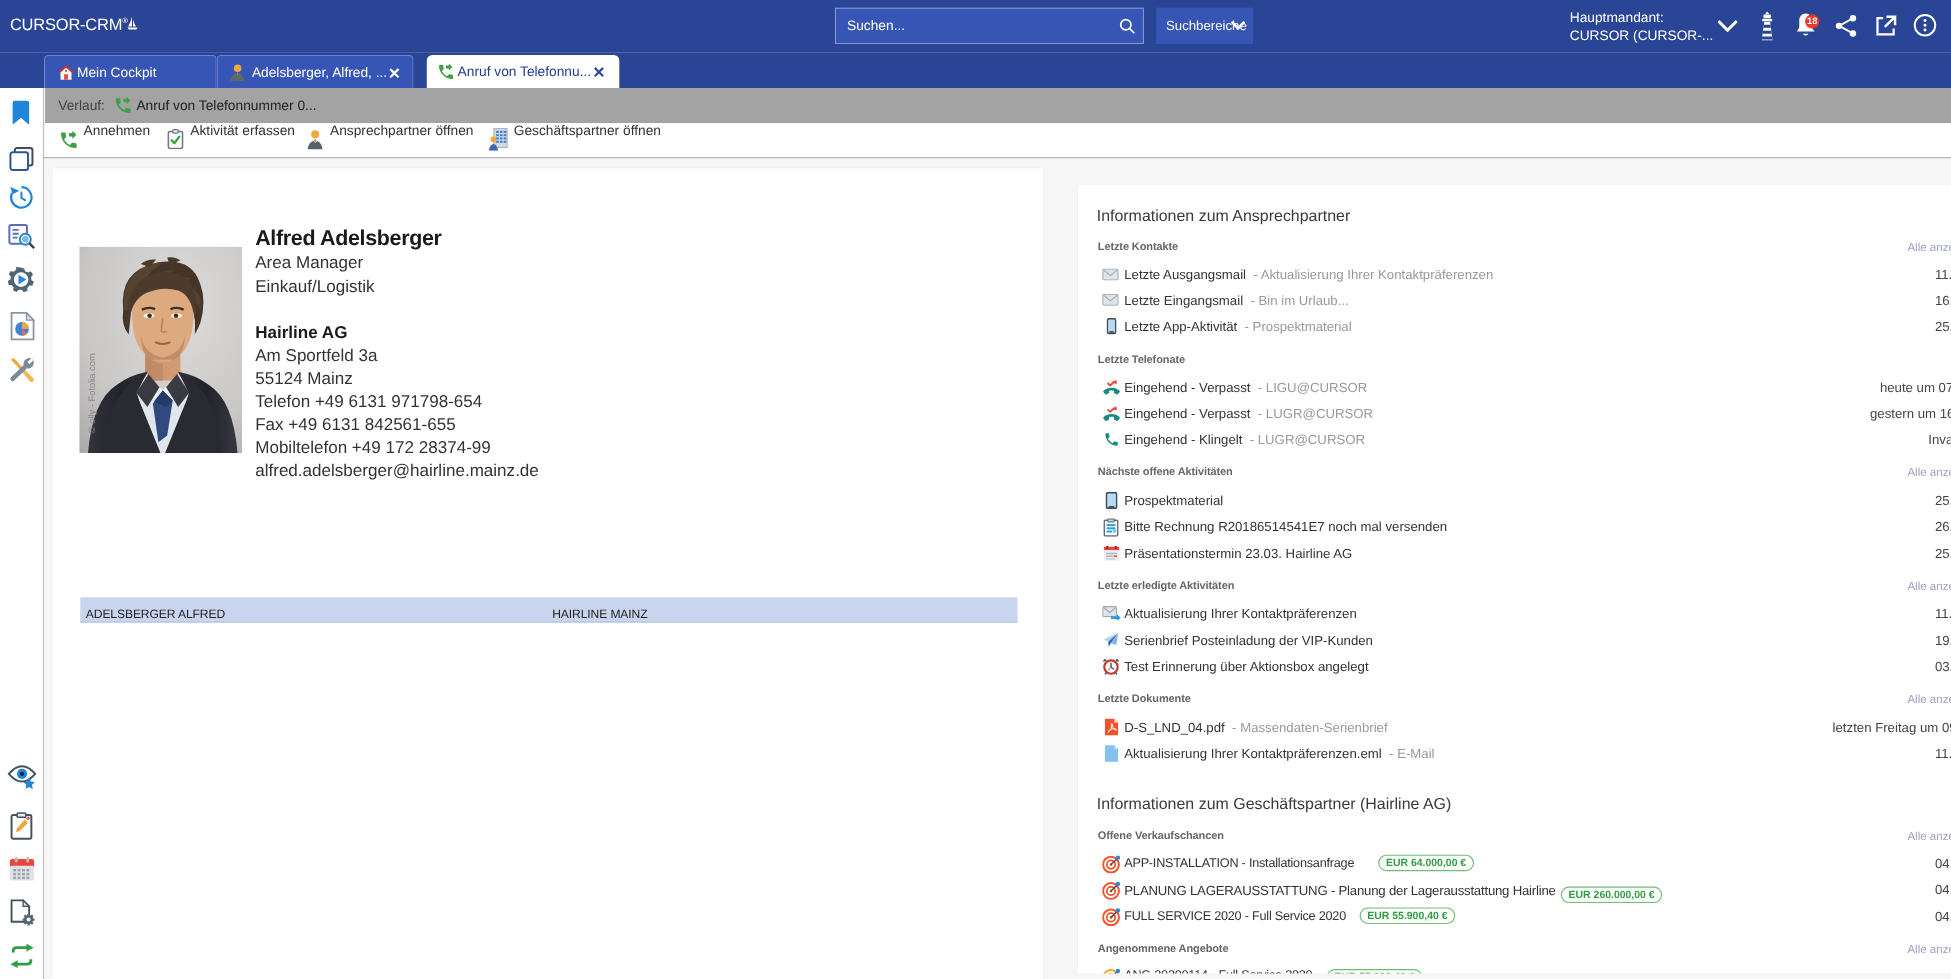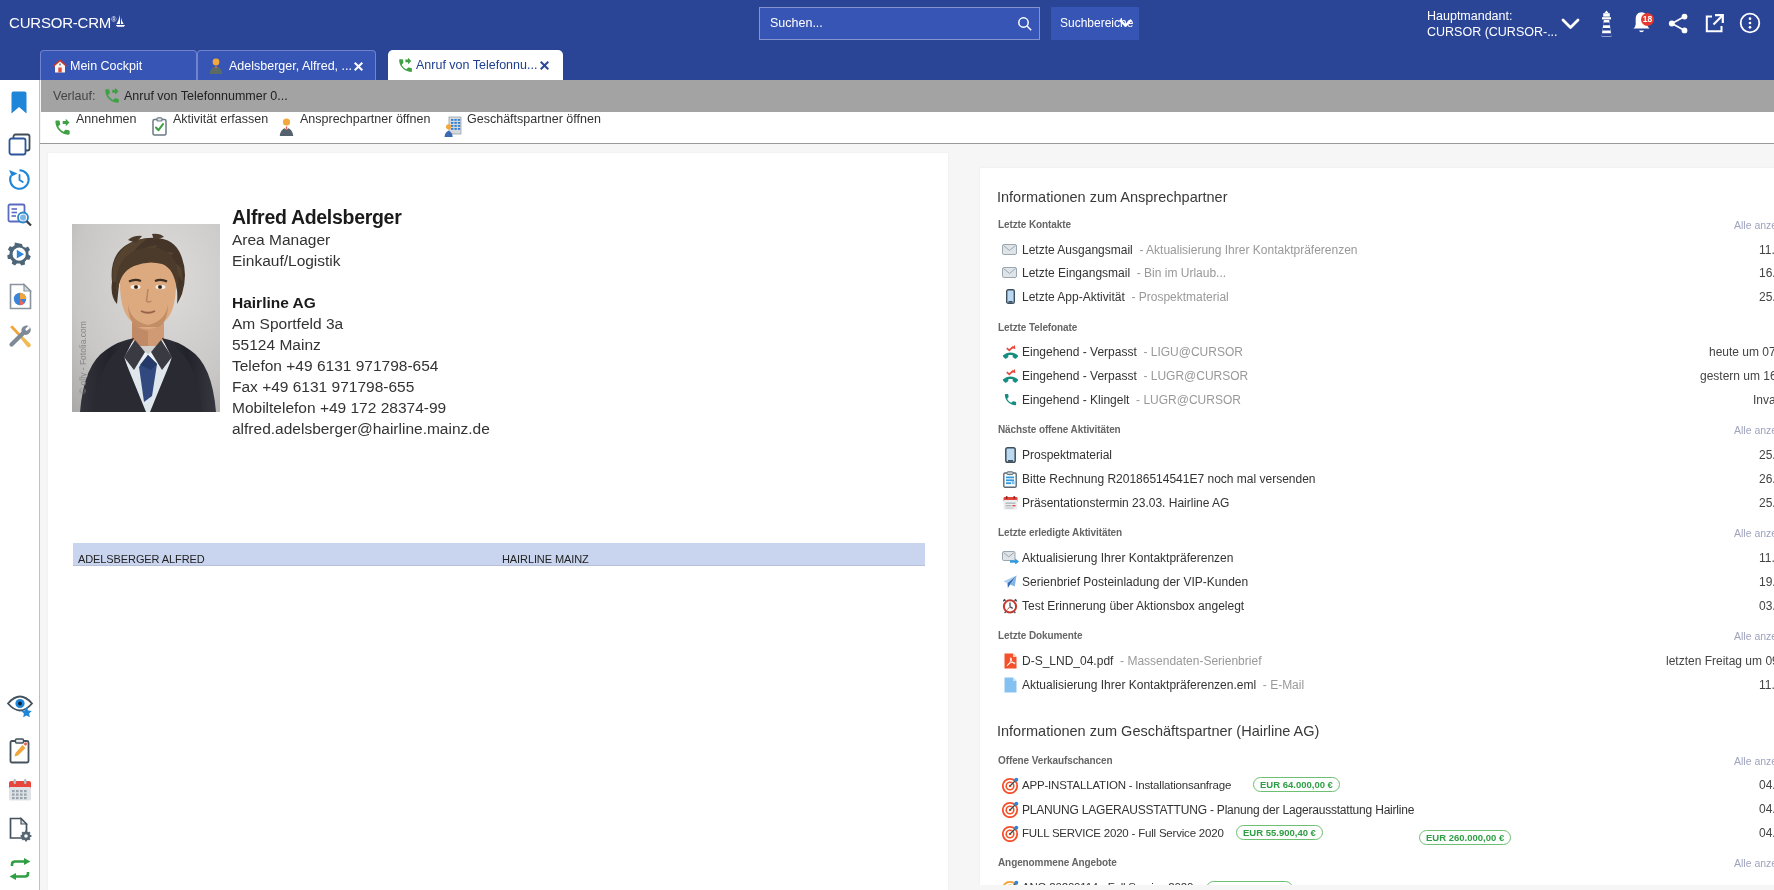--- a/index.html
+++ b/index.html
@@ -363,21 +363,21 @@
   <text x="-170" y="14" transform="rotate(-90)" font-size="8.5" fill="#88878a" font-family="Liberation Sans, sans-serif">© olly - Fotolia.com</text>
 </svg>
 </div>
 <div class="ltxt" style="top:206px;font-size:19.5px;letter-spacing:-0.3px;font-weight:bold;color:#1a1a1a">Alfred Adelsberger</div>
 <div class="ltxt" style="top:231px">Area Manager</div>
 <div class="ltxt" style="top:252px">Einkauf/Logistik</div>
 <div class="ltxt" style="top:294px;font-weight:bold;color:#1a1a1a">Hairline AG</div>
 <div class="ltxt" style="top:315px">Am Sportfeld 3a</div>
 <div class="ltxt" style="top:336px">55124 Mainz</div>
 <div class="ltxt" style="top:357px">Telefon +49 6131 971798-654</div>
-<div class="ltxt" style="top:378px">Fax +49 6131 971798-655</div>
+<div class="ltxt" style="top:378px">Fax +49 6131 842561-655</div>
 <div class="ltxt" style="top:399px">Mobiltelefon +49 172 28374-99</div>
 <div class="ltxt" style="top:420px">alfred.adelsberger@hairline.mainz.de</div>
 
 <div id="tbl">
   <div id="tblrow">
       <span style="position:absolute;left:5px;top:10px">ADELSBERGER ALFRED</span>
       <span style="position:absolute;left:429px;top:10px">HAIRLINE MAINZ</span>
     </div>
 </div>
 
@@ -533,21 +533,21 @@
 <div class="rp-date" style="left:1759px;top:778px">04.02.2021</div>
 
 <svg class="rp-ico" style="top:801px" width="17" height="17" viewBox="0 0 17 17">
     <circle cx="8" cy="9" r="7.2" fill="none" stroke="#f4502a" stroke-width="1.8"></circle>
     <circle cx="8" cy="9" r="3.8" fill="none" stroke="#f4502a" stroke-width="1.6"></circle>
     <circle cx="8" cy="9" r="1.2" fill="#d84315"></circle>
     <line x1="8" y1="9" x2="14" y2="3" stroke="#4a4a4a" stroke-width="1.3"></line>
     <circle cx="14.3" cy="2.7" r="2" fill="#2f86d8"></circle>
   </svg>
 <div class="rp-row" style="top:803px;font-size:12px;letter-spacing:-0.2px">PLANUNG LAGERAUSSTATTUNG - Planung der Lagerausstattung Hairline</div>
-<div class="pill" style="left:1419px;top:830px">EUR 260.000,00 €</div>
+<div class="pill" style="left:1419px;top:806px">EUR 260.000,00 €</div>
 <div class="rp-date" style="left:1759px;top:802px">04.02.2021</div>
 
 <svg class="rp-ico" style="top:825px" width="17" height="17" viewBox="0 0 17 17">
     <circle cx="8" cy="9" r="7.2" fill="none" stroke="#f4502a" stroke-width="1.8"></circle>
     <circle cx="8" cy="9" r="3.8" fill="none" stroke="#f4502a" stroke-width="1.6"></circle>
     <circle cx="8" cy="9" r="1.2" fill="#d84315"></circle>
     <line x1="8" y1="9" x2="14" y2="3" stroke="#4a4a4a" stroke-width="1.3"></line>
     <circle cx="14.3" cy="2.7" r="2" fill="#2f86d8"></circle>
   </svg>
 <div class="rp-row" style="top:827px;font-size:11.5px;letter-spacing:-0.2px">FULL SERVICE 2020 - Full Service 2020</div>

